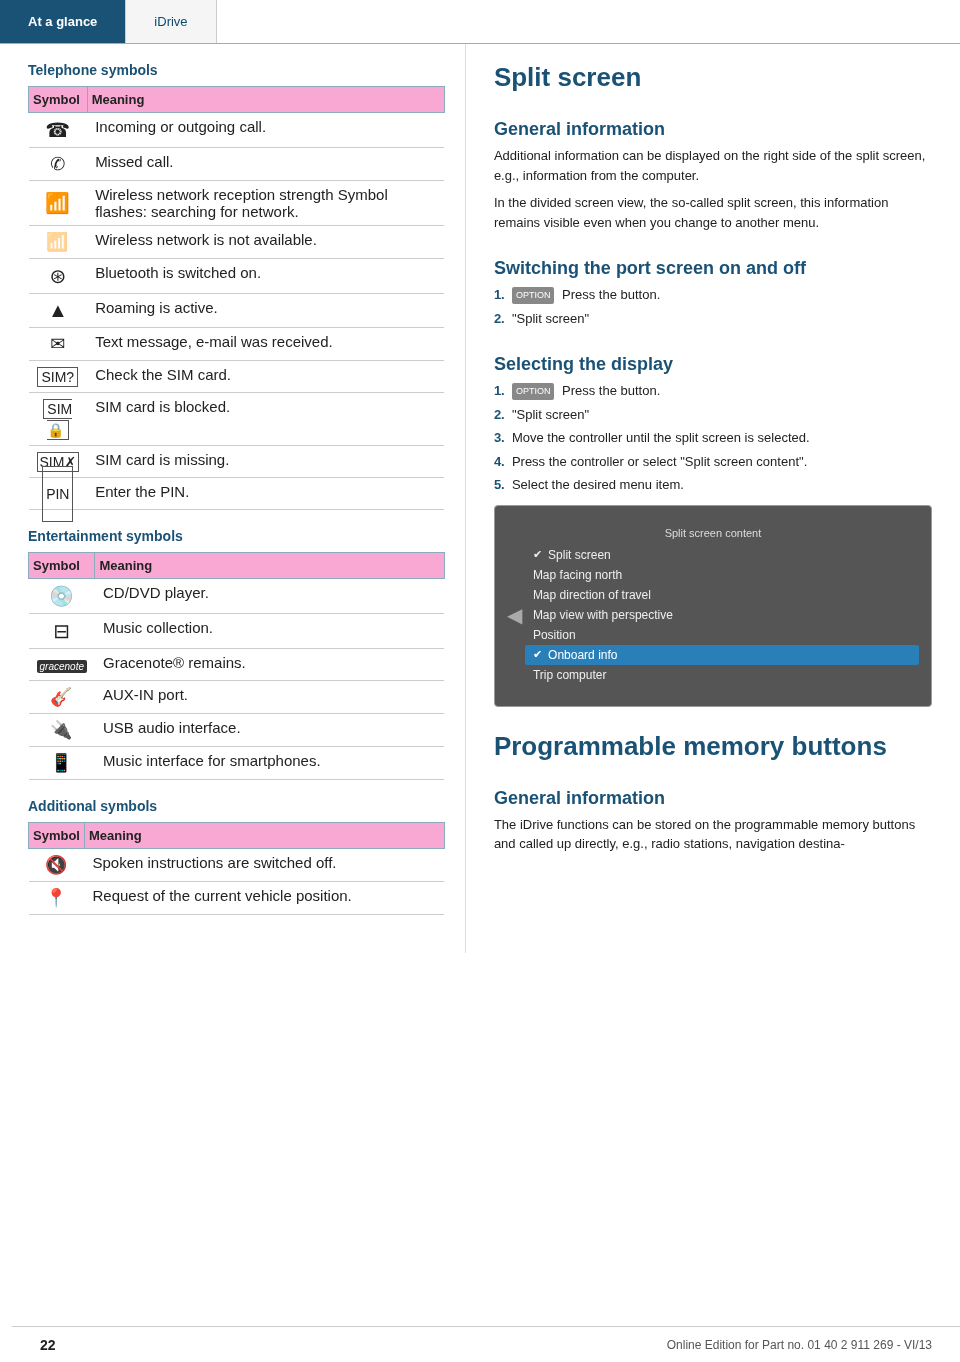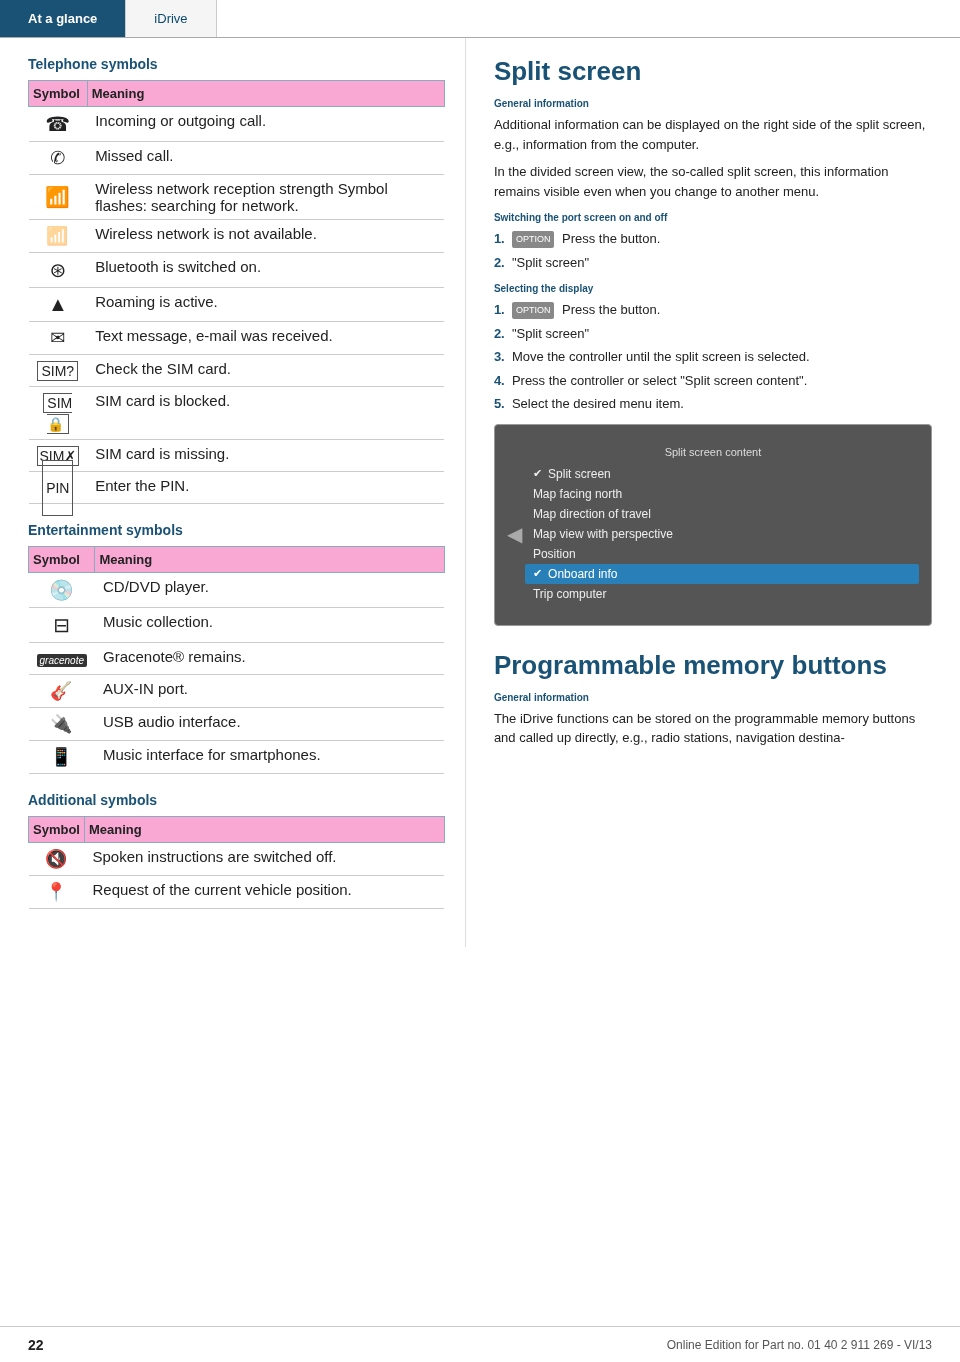--- a/index.html
+++ b/index.html
@@ -10,21 +10,21 @@
       color: #222;
       width: 960px;
       min-height: 1362px;
       position: relative;
     }
 
     
     .top-nav {
       display: flex;
       border-bottom: 1px solid #aaa;
-      height: 38px;
+      height: 44px;
       align-items: stretch;
     }
     .nav-tab {
       display: flex;
       align-items: center;
       padding: 0 28px;
       font-size: 13px;
       cursor: pointer;
       border-right: 1px solid #ccc;
     }
@@ -96,24 +96,24 @@
     
     .large-title {
       font-size: 26px;
       font-weight: bold;
       color: #1a5276;
       margin-bottom: 10px;
     }
 
     .sub-heading {
       color: #1a5276;
-      font-size: 10px;
+      font-size: 18px;
       font-weight: bold;
       margin-bottom: 6px;
-      margin-top: 11px;
+      margin-top: 26px;
     }
 
     .body-text {
       font-size: 13px;
       color: #222;
       line-height: 1.5;
       margin-bottom: 8px;
     }
 
     
@@ -180,21 +180,21 @@
     }
     .split-screen-img .menu-item .check {
       margin-right: 6px;
       font-size: 11px;
     }
 
     
     .footer {
       position: absolute;
       bottom: 0;
-      left: 0;
+      left: 12px;
       right: 0;
       height: 36px;
       display: flex;
       align-items: center;
       justify-content: space-between;
       padding: 0 28px;
       border-top: 1px solid #ccc;
       font-size: 12px;
       color: #555;
     }

